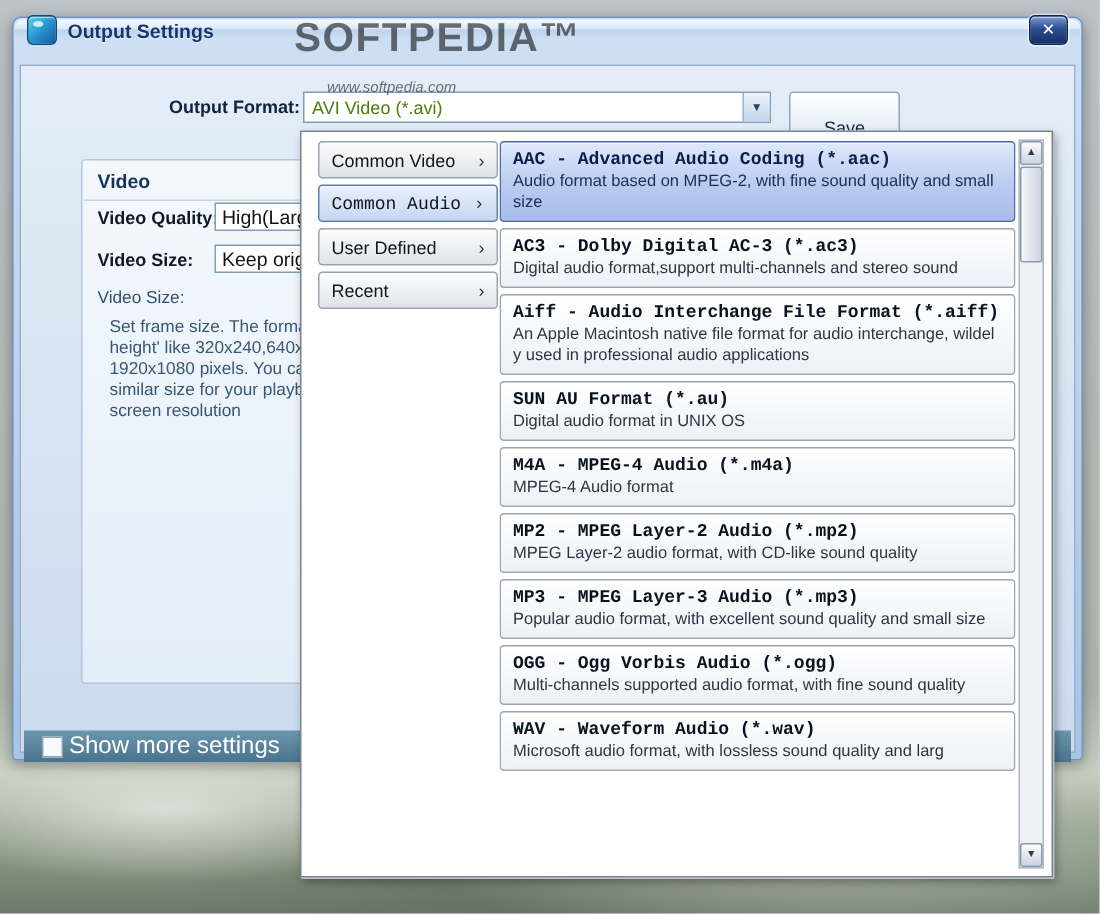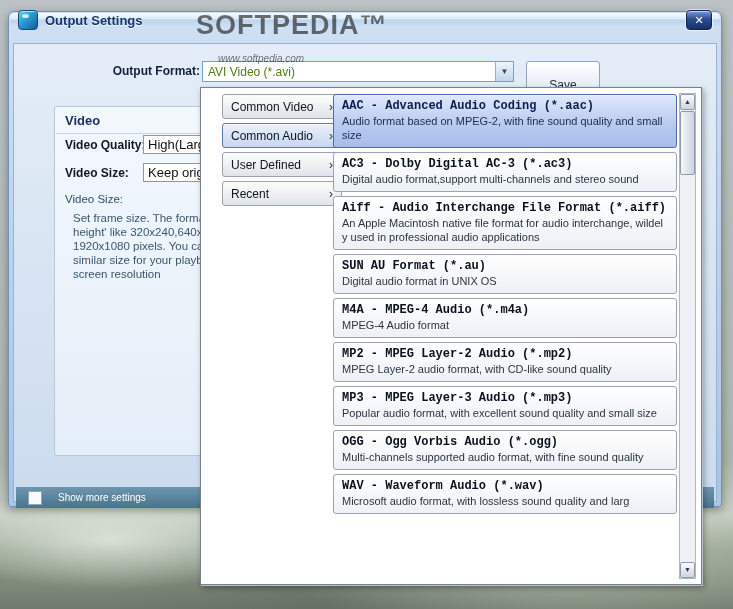--- a/index.html
+++ b/index.html
@@ -92,37 +92,38 @@
   .desc-lines{position:absolute;left:18px;top:104px;right:8px;color:#3a5670;font-size:11.5px;line-height:14px;}
   
   .footer-bar{
     position:absolute;left:2px;right:2px;top:443px;height:21px;
     background:linear-gradient(#6d96ae,#49738e);
     display:flex;align-items:center;padding:0 12px;box-sizing:border-box;
   }
   .chk{
     width:12px;height:12px;background:#f8fbfd;border:1px solid #8fa6b6;flex:none;cursor:pointer;
   }
-  .chk-label{margin-left:16px;color:#fff;font-size:10px;cursor:pointer;}
+  .chk-label{margin-left:4px;color:#fff;font-size:16px;cursor:pointer;}
   
   .panel{
     position:absolute;left:200px;top:87px;width:502px;height:498px;z-index:3;box-sizing:border-box;
     background:#fff;border:1px solid #76828e;
     box-shadow:1px 1px 0 #b9bfc6,2px 3px 6px rgba(0,0,0,.35);
   }
-  .menu-col{position:absolute;left:21px;top:6px;width:120px;}
+  .menu-col{position:absolute;left:11px;top:6px;width:120px;}
   .cat-btn{
     height:25px;margin-bottom:4px;border-radius:3px;box-sizing:border-box;cursor:pointer;
     background:linear-gradient(#fdfdfd,#dfe3e9);border:1px solid #98a2b2;
     display:flex;align-items:center;justify-content:space-between;padding:0 8px;
     font-size:12px;color:#10151c;
   }
   .cat-btn.selected{
     background:linear-gradient(#e9f0fb,#c7d7f0);border-color:#5a7ab4;
     box-shadow:inset 0 1px 0 #f6faff;
+    font-family:Liberation Mono, monospace;
   }
   .cat-arrow{font-size:12px;color:#333;line-height:1;}
   .list-col{position:absolute;left:132px;top:6px;width:344px;bottom:6px;overflow:hidden;}
   .fmt-item{
     box-sizing:border-box;border:1px solid #9aa4b4;border-radius:3px;margin-bottom:4px;
     background:linear-gradient(#ffffff,#edf0f5);padding:4px 8px 5px;cursor:pointer;
   }
   .fmt-title{font-weight:bold;font-size:12px;color:#0a1220;line-height:15px;font-family:Liberation Mono, monospace;}
   .fmt-desc{font-size:11px;color:#2a3642;line-height:14px;word-break:break-all;}
   .fmt-item.selected{

